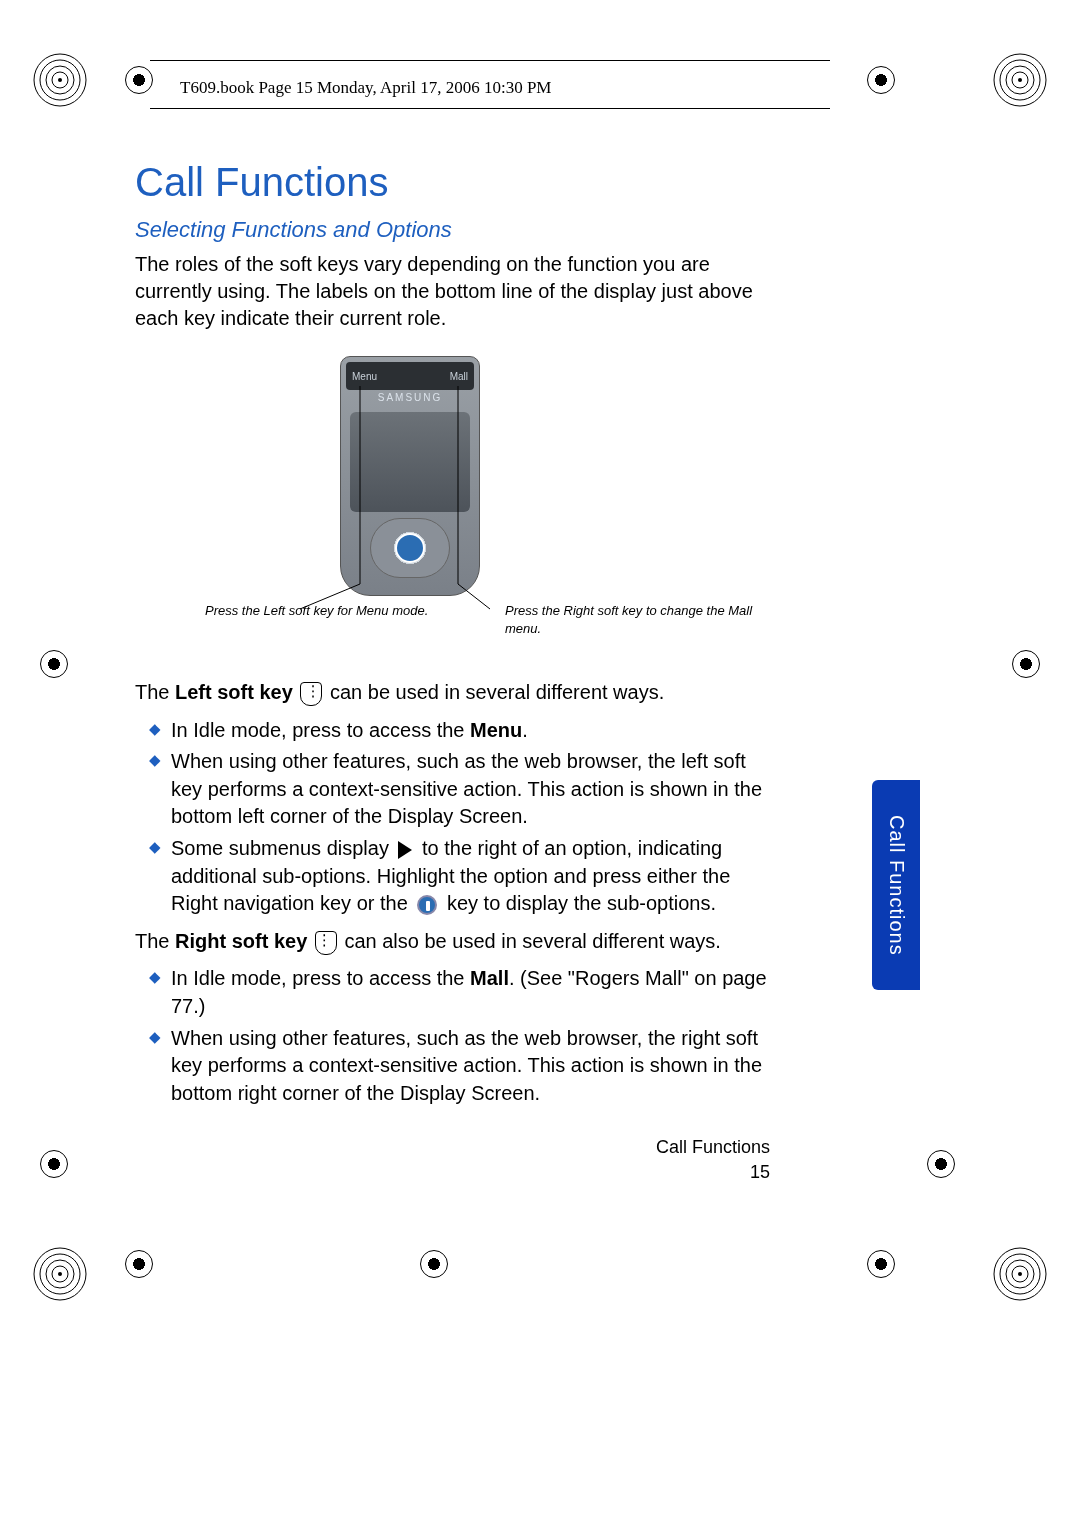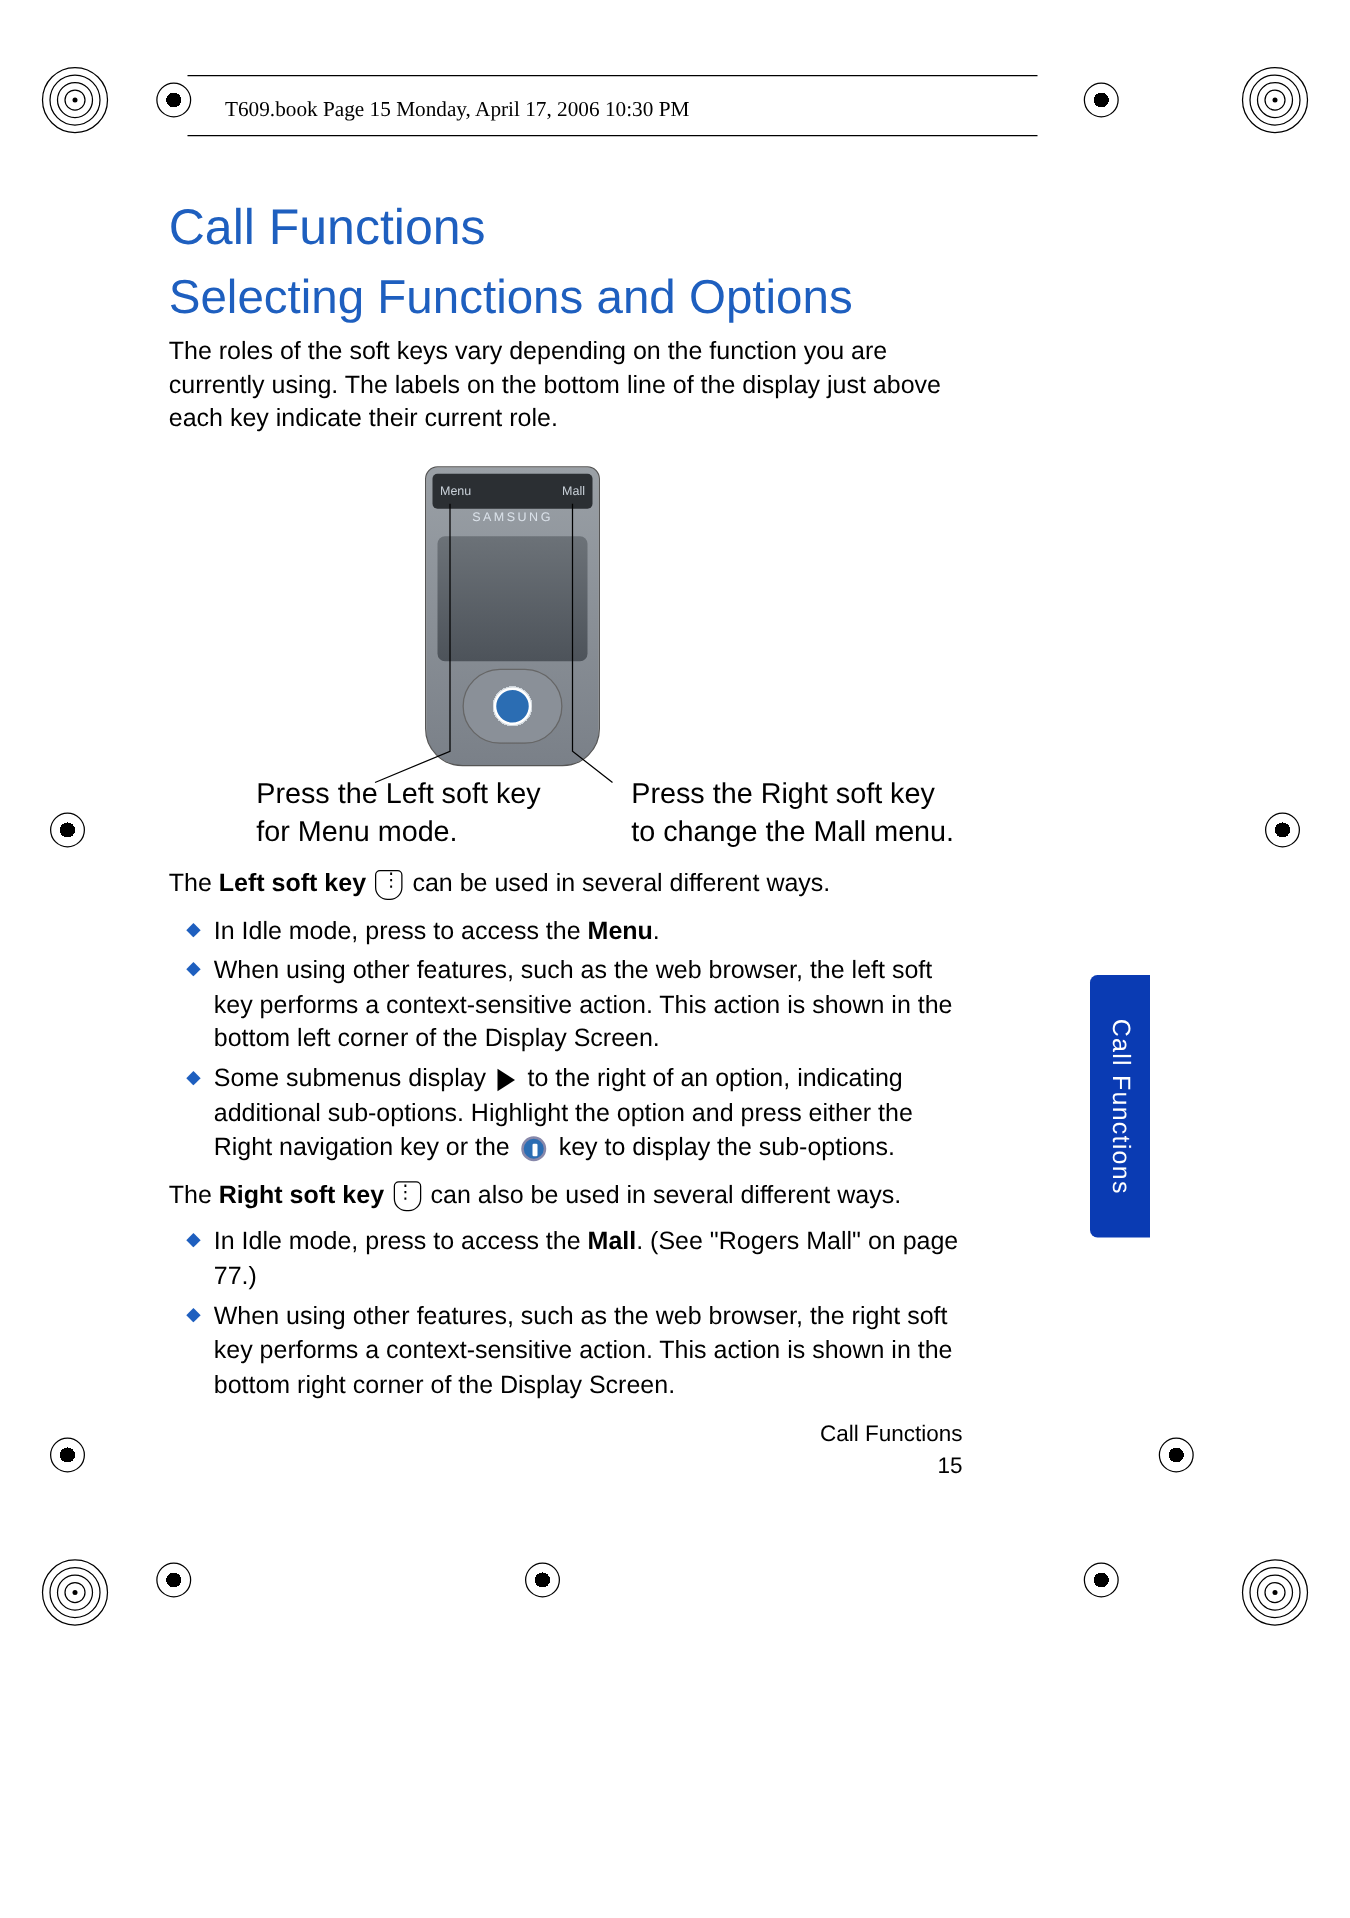--- a/index.html
+++ b/index.html
@@ -36,23 +36,24 @@
   h1 {
     color: #1e5fbf;
     font-weight: 400;
     font-size: 40px;
     margin-bottom: 12px;
     font-family: Arial, sans-serif;
   }
   h2 {
     color: #1e5fbf;
     font-weight: 400;
-    font-size: 38px;
+    font-size: 22px;
     margin-bottom: 8px;
     font-family: Arial, sans-serif;
+    font-style: italic;
   }
   .body-text {
     font-size: 20px;
     line-height: 1.35;
     color: #000;
     margin-bottom: 24px;
   }
   .phone-wrap {
     margin-left: 195px;
     margin-top: 6px;
@@ -89,22 +90,22 @@
     border-radius: 30px;
     border:1px solid #666;
   }
   .dpad::after{
     content:""; position:absolute; left:50%; top:50%; width:26px; height:26px;
     transform:translate(-50%,-50%); border-radius:50%;
     background:#2b6db3; border:2px solid #fff;
   }
   .callout-line { stroke:#000; stroke-width:1; fill:none; }
   .captions {
-    display:flex; gap:40px; margin-left:70px; margin-bottom:13px;
-    font-size:23px; line-height:1.35;
+    display:flex; gap:40px; margin-left:70px; margin-bottom:42px;
+    font-size:13px; line-height:1.35;font-style:italic;
   }
   .captions > div { width: 260px; }
 
   .para {
     font-size: 20px; line-height:1.38; margin-bottom:10px;
   }
   .bullet-list { list-style:none; margin-left:14px; margin-bottom:10px; }
   .bullet-list li { position:relative; padding-left:22px; font-size:20px; line-height:1.38; margin-bottom:4px; }
   .bullet-list li::before {
     content:"◆"; position:absolute; left:0; top:2px; color:#1e5fbf; font-size:15px;

